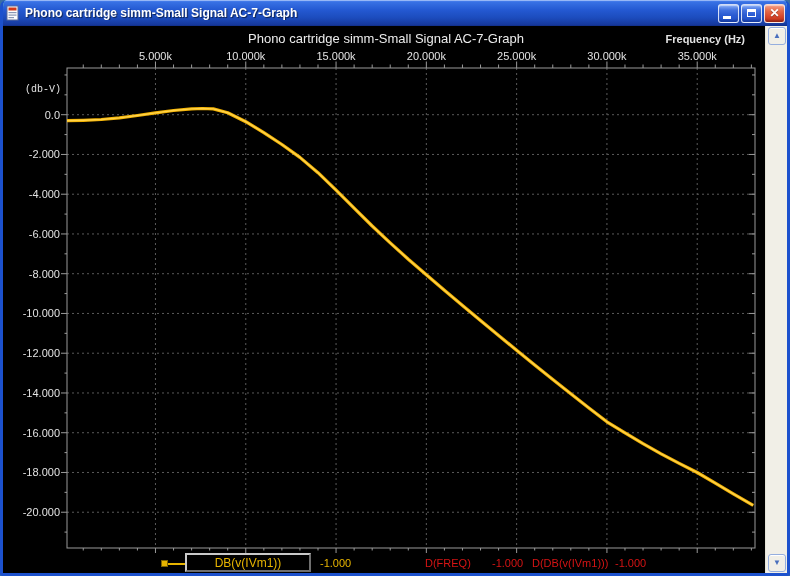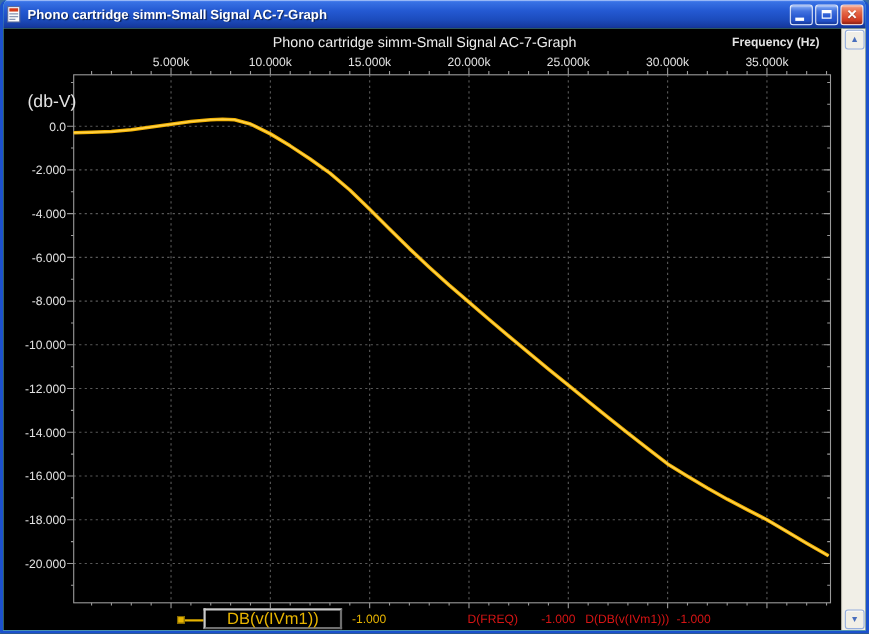--- a/index.html
+++ b/index.html
@@ -39,30 +39,30 @@
   .glyph-close{color:#fff;font-size:12px;font-weight:bold;line-height:1;text-shadow:0 1px 1px rgba(0,0,0,.35);}
   .client{position:absolute;left:0;top:26px;width:784px;height:547px;background:#000;}
   .graph-area{position:absolute;left:0;top:0;width:762px;height:547px;}
   #plot{position:absolute;left:0;top:0;}
   svg text{font-family:"Liberation Sans",sans-serif;font-size:11px;fill:#e2e2e2;}
   .graph-title{
     position:absolute;top:5px;left:383px;transform:translateX(-50%);
     color:#ececec;font-size:13px;white-space:nowrap;
   }
   .freq-label{position:absolute;top:7px;right:20px;color:#e2e2e2;font-size:11px;white-space:nowrap;font-weight:bold;}
-  .db-label{position:absolute;top:58px;left:22px;color:#e2e2e2;font-size:16px;}
+  .db-label{position:absolute;top:58px;left:22px;color:#e2e2e2;font-size:10px;font-family:Liberation Mono, monospace;}
   .status{position:absolute;font-size:11px;top:531px;white-space:nowrap;}
   .st-white{color:#e8e8e8;margin-top:28px;}
   .st-yellow{color:#e7b400;}
   .st-red{color:#d51414;padding-left:40px;}
   .trace-box{
     position:absolute;left:182px;top:527px;width:126px;height:19px;
     border:2px solid;border-color:#c9c9c9 #6f6f6f #6f6f6f #c9c9c9;
     display:flex;align-items:center;justify-content:center;
-    color:#e7b400;font-size:15px;
+    color:#e7b400;font-size:12px;
   }
   .trace-marker{position:absolute;left:158px;top:534px;width:7px;height:7px;background:#e7b400;border:1px solid #7e6300;}
   .trace-marker-line{position:absolute;left:165px;top:537px;width:17px;height:2px;background:#e7b400;}
   .scrollbar{
     position:absolute;right:0;top:0;width:22px;height:547px;
     background:#f1efe7;border-left:1px solid #e6e4d8;
   }
   .sb-btn{
     position:absolute;left:2px;width:18px;height:18px;
     border:1px solid #95aede;border-radius:3px;

